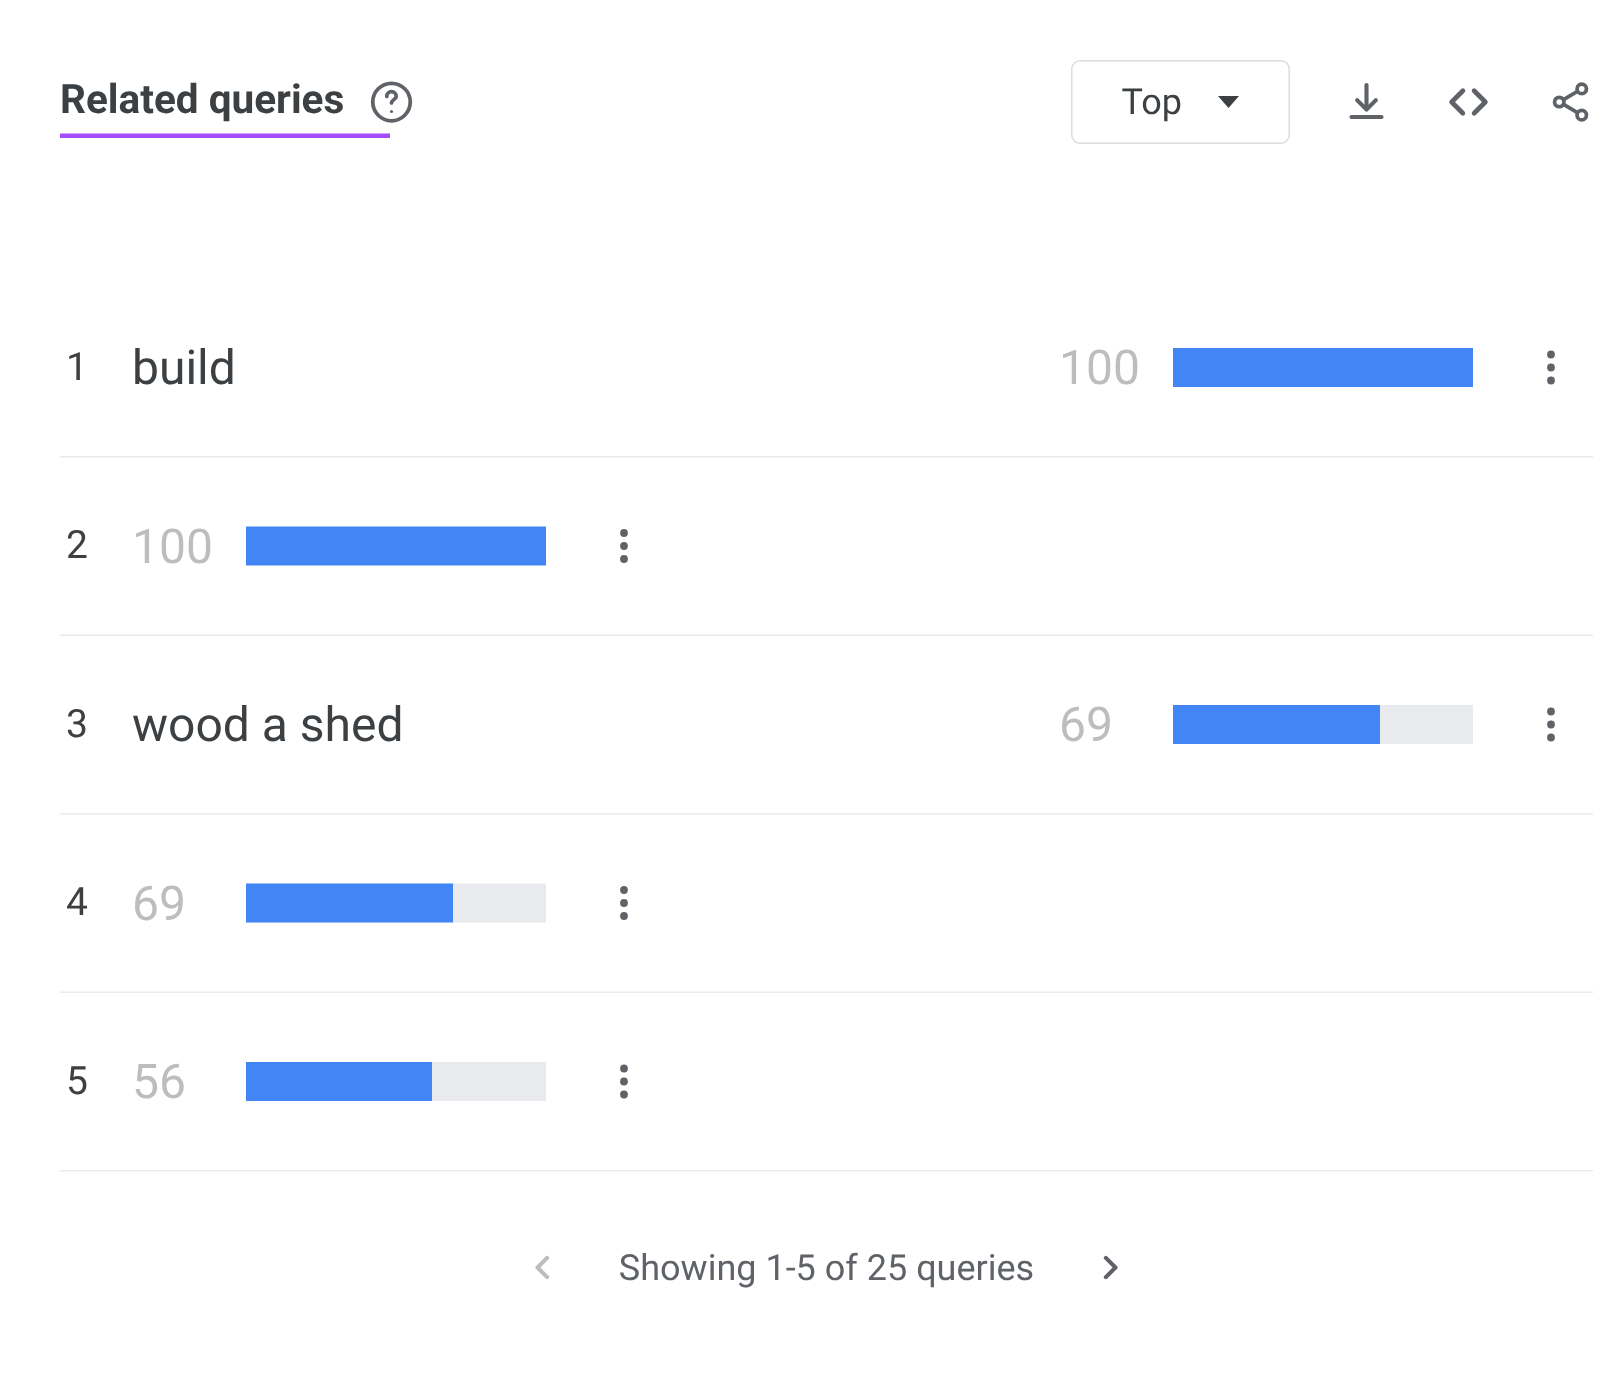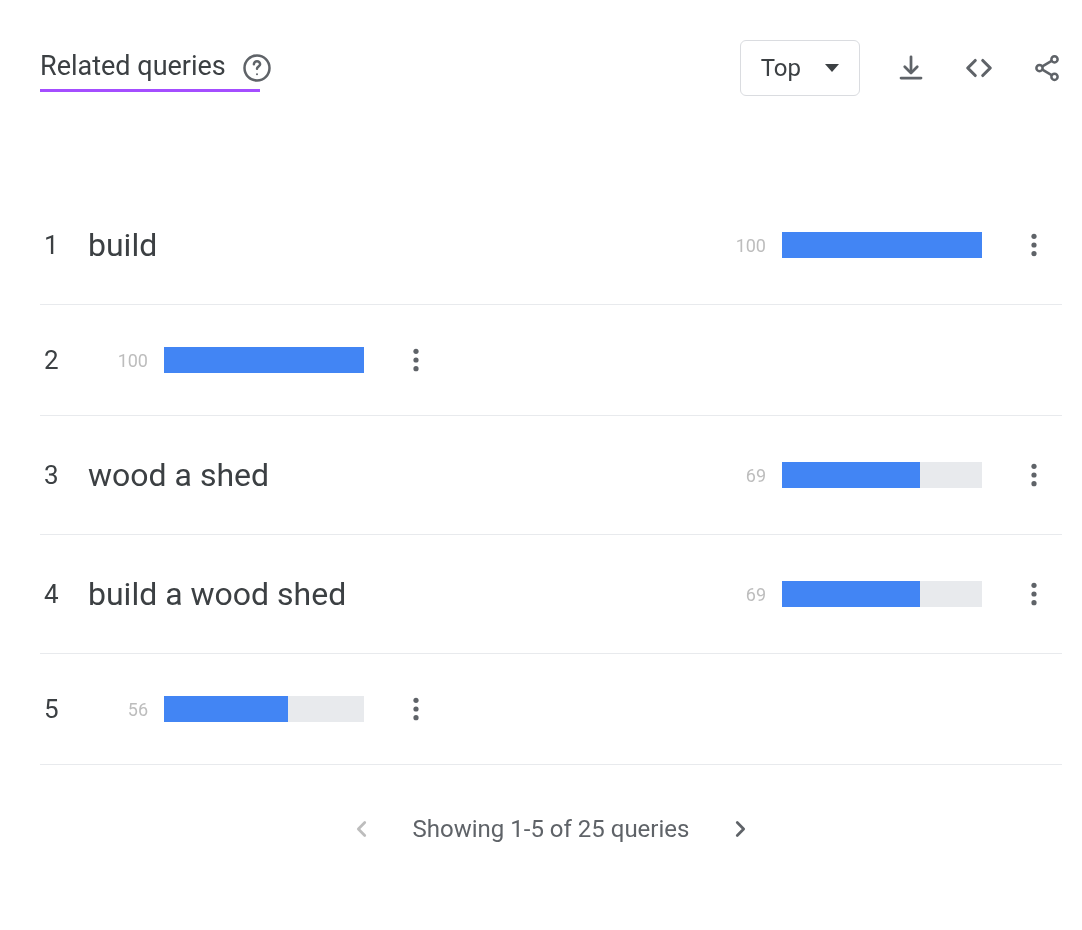--- a/index.html
+++ b/index.html
@@ -20,21 +20,21 @@
       margin-bottom: 90px;
     }
     .header-left {
       display: flex;
       align-items: center;
       gap: 16px;
     }
     .title {
       font-size: 27px;
       color: #3c4043;
-      font-weight: 400;
+      font-weight: 700;
       position: relative;
       padding-bottom: 4px;
     }
     .title-underline {
       position: absolute;
       left: 0;
       bottom: -6px;
       width: 220px;
       height: 3px;
       background: #a44dff;
@@ -48,21 +48,21 @@
       color: #5f6368;
     }
     .header-right {
       display: flex;
       align-items: center;
       gap: 36px;
     }
     .dropdown {
       border: 1px solid #dadce0;
       border-radius: 6px;
-      padding: 10px 20px;
+      padding: 10px 33px;
       display: flex;
       align-items: center;
       gap: 24px;
       font-size: 24px;
       color: #3c4043;
       cursor: pointer;
       height: 56px;
     }
     .dropdown-arrow {
       width: 0;
@@ -93,24 +93,23 @@
       color: #3c4043;
       width: 44px;
       flex-shrink: 0;
     }
     .query {
       font-size: 32px;
       color: #3c4043;
       flex: 1;
     }
     .value {
-      font-size: 18px;
+      font-size: 32px;
       color: #bdbdbd;
       width: 60px;
-      text-align: right;
       margin-right: 16px;
       flex-shrink: 0;
     }
     .bar-track {
       width: 200px;
       height: 26px;
       background: #e8eaed;
       flex-shrink: 0;
       margin-right: 40px;
     }
@@ -237,21 +236,20 @@
         <div class="more-btn">
           <svg width="8" height="26" viewBox="0 0 6 24">
             <circle cx="3" cy="4" r="2.4" fill="#5f6368"></circle>
             <circle cx="3" cy="12" r="2.4" fill="#5f6368"></circle>
             <circle cx="3" cy="20" r="2.4" fill="#5f6368"></circle>
           </svg>
         </div>
       </div>
       <div class="row">
         <div class="rank">4</div>
-        <div class="query">build a wood shed</div>
         <div class="value">69</div>
         <div class="bar-track">
           <div class="bar-fill" style="width: 69%;"></div>
         </div>
         <div class="more-btn">
           <svg width="8" height="26" viewBox="0 0 6 24">
             <circle cx="3" cy="4" r="2.4" fill="#5f6368"></circle>
             <circle cx="3" cy="12" r="2.4" fill="#5f6368"></circle>
             <circle cx="3" cy="20" r="2.4" fill="#5f6368"></circle>
           </svg>

